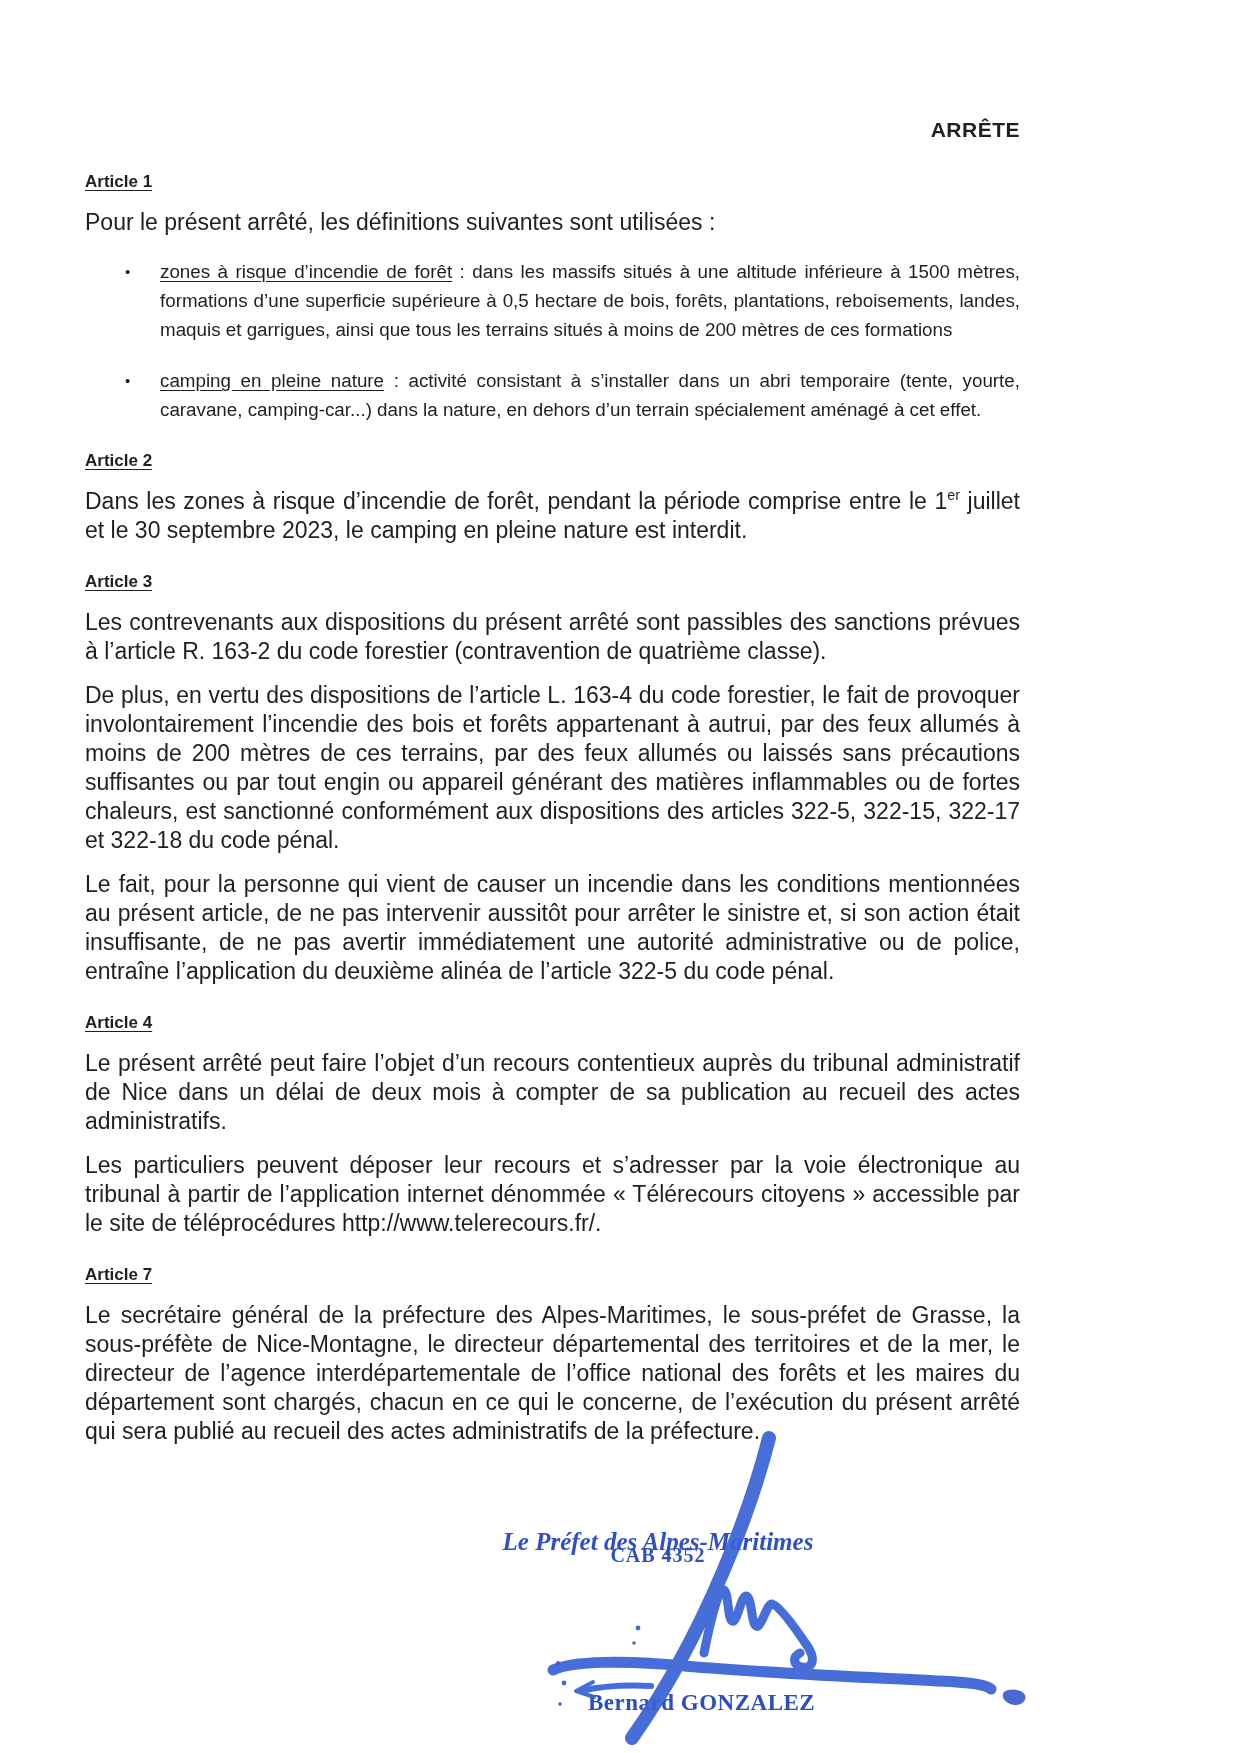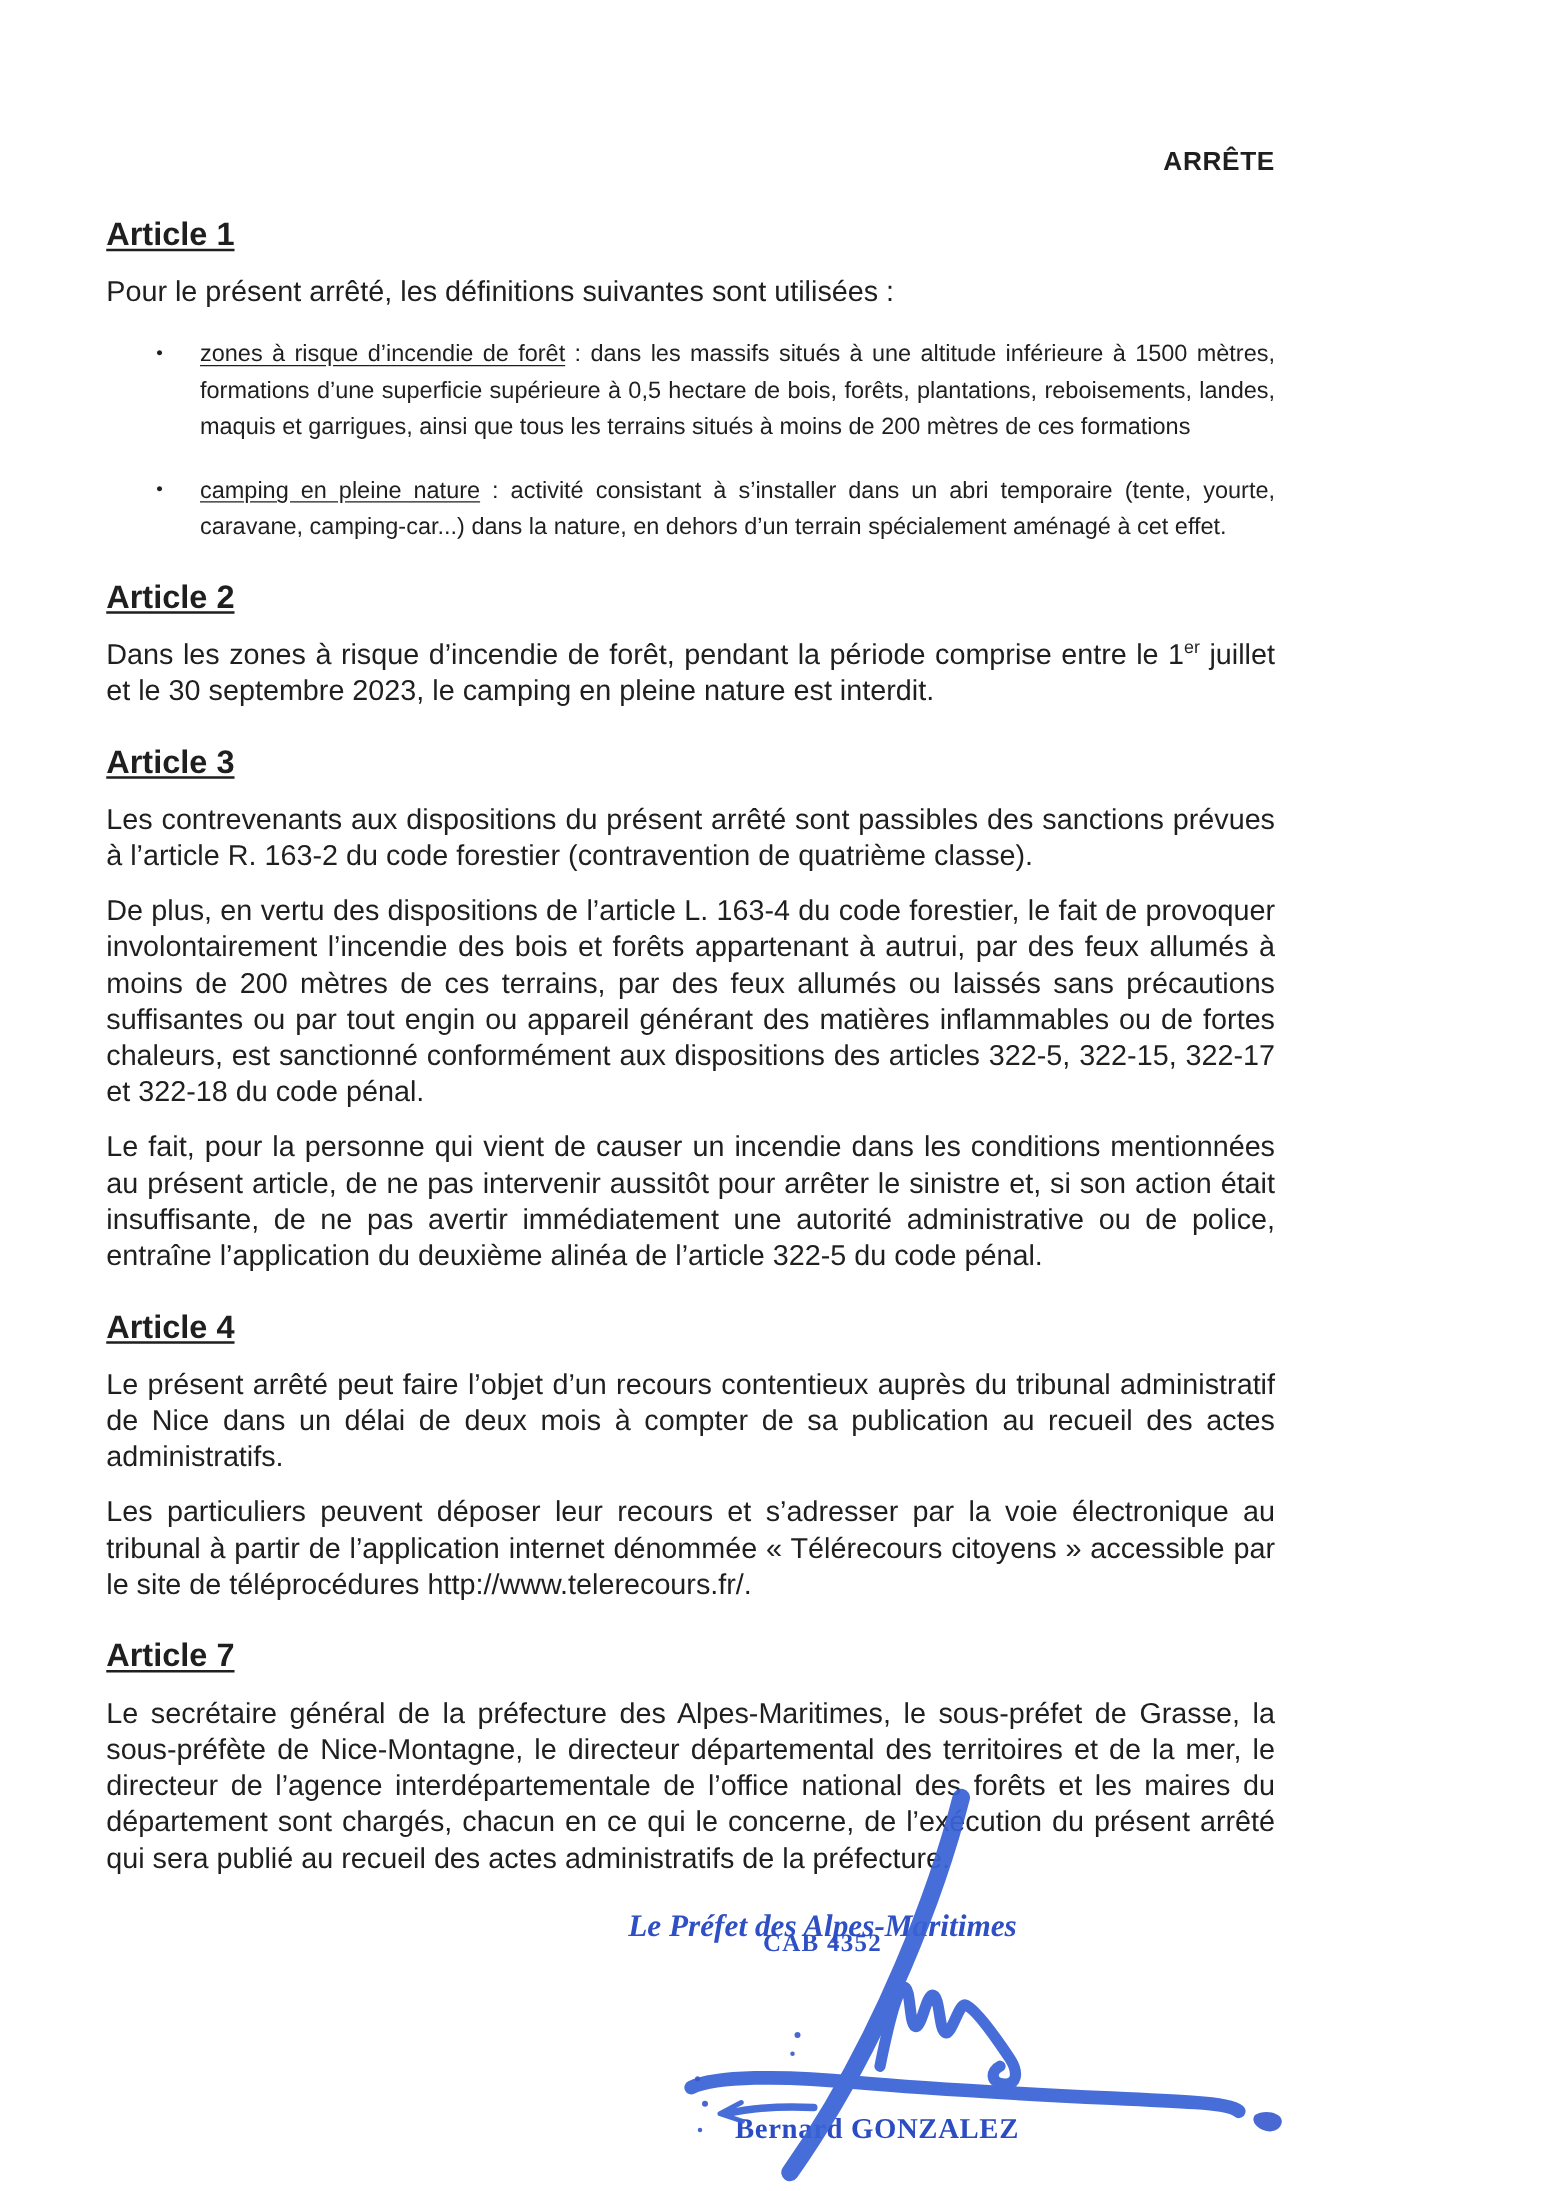--- a/index.html
+++ b/index.html
@@ -16,21 +16,21 @@
   }
   .doc-title{
     text-align:right;
     font-weight:bold;
     font-size:21px;
     letter-spacing:0.5px;
     margin:0 0 30px 0;
   }
   .article-heading{
     font-weight:bold;
-    font-size:26px;
+    font-size:17px;
     text-decoration:underline;
     text-underline-offset:3px;
     margin:27px 0 16px 0;
   }
   p.para{
     font-size:23px;
     line-height:29px;
     text-align:justify;
     margin:15px 0;
   }

